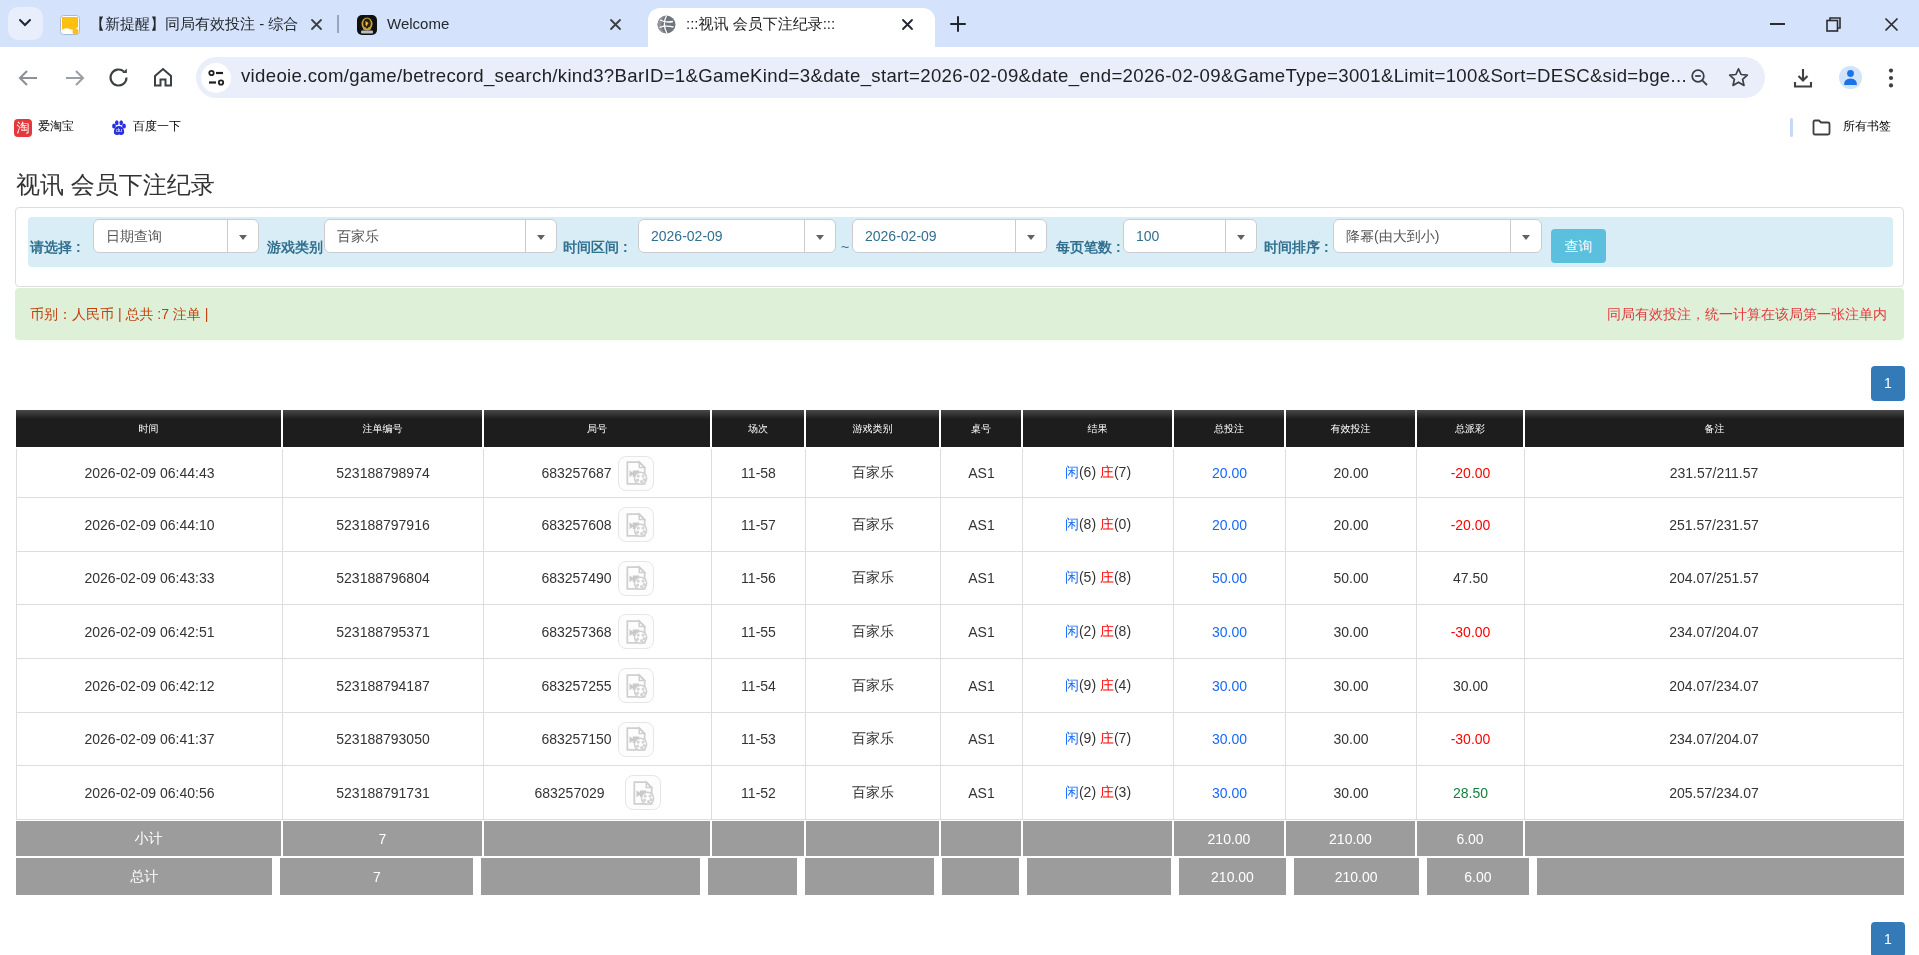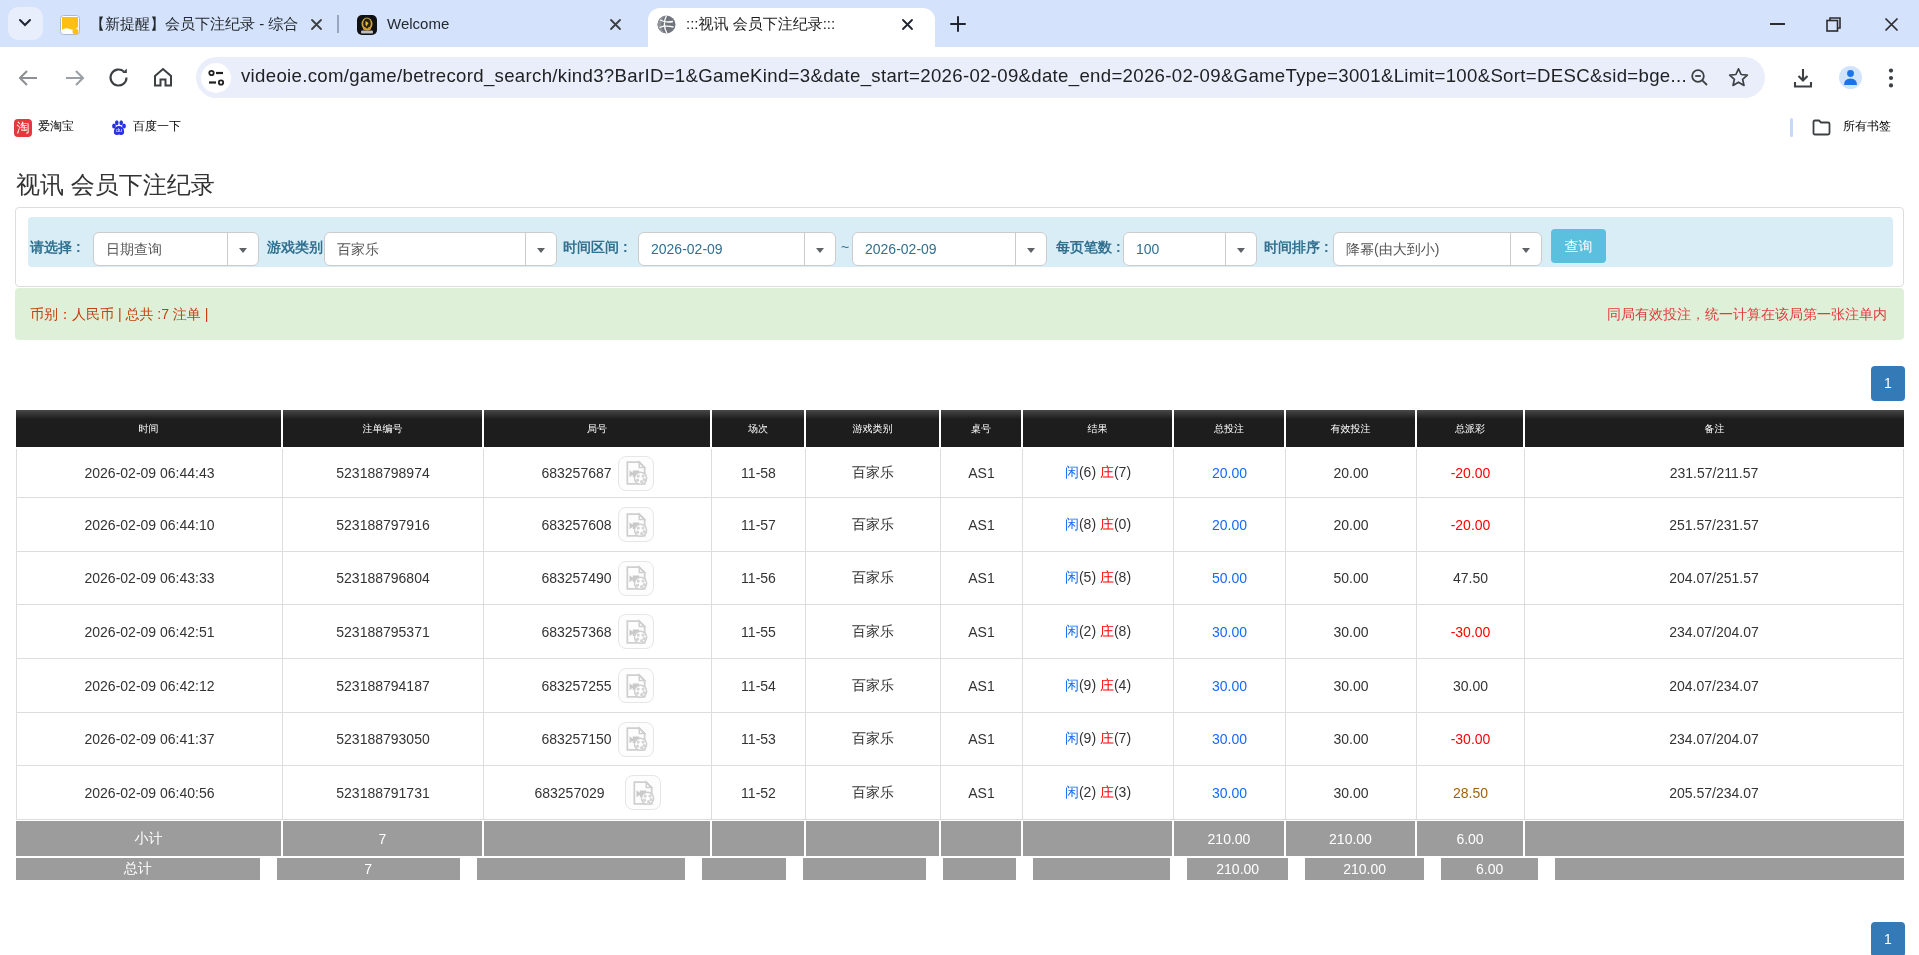--- a/index.html
+++ b/index.html
@@ -10,58 +10,58 @@
 .tabtxt{position:absolute;font-size:15px;color:#24292e;white-space:nowrap;overflow:hidden}
 #activetab{position:absolute;left:648px;top:8px;width:287px;height:39px;background:#fff;border-radius:12px 12px 0 0}
 #omnibox{position:absolute;left:196px;top:57px;width:1569px;height:41px;border-radius:21px;background:#e9eefa}
 #omnicircle{position:absolute;left:201px;top:63px;width:30px;height:30px;border-radius:50%;background:#fff}
 #urltext{position:absolute;left:241px;top:65px;font-size:18.6px;color:#202124;letter-spacing:0.32px;white-space:nowrap}
 .bktxt{position:absolute;font-size:12px;color:#000000;white-space:nowrap}
 #ptitle{position:absolute;left:16px;top:169px;font-size:24px;color:#333}
 #fpanel{position:absolute;left:15px;top:207px;width:1889px;height:80px;border:1px solid #ddd;border-radius:4px;background:#fff}
 #fbar{position:absolute;left:28px;top:217px;width:1865px;height:50px;background:#d9edf7;border-radius:4px}
 .flabel{position:absolute;top:239px;font-size:14px;font-weight:bold;color:#31708f;white-space:nowrap}
-.fctl{position:absolute;top:232px;height:34px;background:#fff;border:1px solid #ccc;border-radius:6px;font-size:14px}
+.fctl{position:absolute;top:219px;height:34px;background:#fff;border:1px solid #ccc;border-radius:6px;font-size:14px}
 .fctl .txt{position:absolute;left:12px;top:8px;white-space:nowrap;color:#555}
 .fctl .dtxt{position:absolute;left:12px;top:8px;white-space:nowrap;color:#31708f}
 .fctl .arr{position:absolute;right:0;top:0;bottom:0;width:31px;border-left:1px solid #ccc}
 .fctl .arr:after{content:"";position:absolute;left:11px;top:15px;border-left:4.5px solid transparent;border-right:4.5px solid transparent;border-top:5.5px solid #5f6368}
 #qbtn{position:absolute;left:1551px;top:229px;width:55px;height:34px;background:#5bc0de;border-radius:4px;color:#fff;font-size:14px;text-align:center;line-height:34px}
 #gbar{position:absolute;left:15px;top:288px;width:1889px;height:52px;background:#dff0d8;border-radius:4px;font-size:14px}
 #gbar .l{position:absolute;left:15px;top:18px;color:#c2410c}
 #gbar .r{position:absolute;right:17px;top:18px;color:#e4393c}
 .pager{position:absolute;width:34px;height:35px;background:#337ab7;border-radius:4px;color:#fff;font-size:14px;text-align:center;line-height:35px}
 #thead{position:absolute;left:16px;top:410px;width:1888px;height:37px;display:flex;gap:2px}
 .hc{background:linear-gradient(180deg,#484848 0,#1d1d1d 9px,#1d1d1d 100%);color:#fff;font-size:10px;font-weight:normal;height:37px;display:flex;align-items:center;justify-content:center}
 #tbody{position:absolute;left:16px;top:449px;width:1888px}
 .brow{display:flex;border-bottom:1px solid #ddd;background:#fff}
 .bc{font-size:14px;color:#333;display:flex;align-items:center;justify-content:center;border-right:1px solid #ddd;white-space:nowrap}
 .bc:first-child{border-left:1px solid #ddd}
 .in{white-space:nowrap}
 .bl{color:#1569ff}
 .rd{color:#ff0000}
 .vbtn{display:inline-flex;width:36px;height:35px;border:1px solid #e6e6e6;border-radius:8px;background:#fdfdfd;align-items:center;justify-content:center}
 #tfoot1{position:absolute;left:16px;top:821px;width:1888px;height:35px;display:flex;gap:2px}
-#tfoot2{position:absolute;left:16px;top:858px;width:1888px;height:22px;display:flex;gap:17px}
+#tfoot2{position:absolute;left:16px;top:858px;width:1888px;height:37px;display:flex;gap:8px}
 .fc{background:#9c9c9c;color:#fff;font-size:14px;height:100%;display:flex;align-items:center;justify-content:center}
 .fb{font-weight:normal}
 </style></head>
 <body>
 <div id="tabstrip"></div>
 <div id="toolbar"></div>
 <div class="abs" style="left:8px;top:7px;width:35px;height:33px;border-radius:10px;background:#e8eefc"></div>
 <svg class="abs" style="left:18px;top:18px" width="14" height="10" viewBox="0 0 14 10">
     <path d="M2 2 l5 5 l5 -5" fill="none" stroke="#1f2430" stroke-width="2" stroke-linecap="round"></path>
   </svg>
 <svg class="abs" style="left:60px;top:15px" width="20" height="20" viewBox="0 0 20 20">
     <rect x="0.5" y="0.5" width="19" height="19" rx="3" fill="#fff" stroke="#a9bad8"></rect>
     <path d="M2 2 h16 v10 q-4 4 -8 2 q-5 -2 -8 1 z" fill="#fcc011"></path>
     <circle cx="15.5" cy="16.5" r="3" fill="#fcc011"></circle>
   </svg>
-<div class="tabtxt" style="left:90px;top:15px;width:212px">【新提醒】会员下注纪录 - 综合</div>
+<div class="tabtxt" style="left:90px;top:15px;width:212px">【新提醒】同局有效投注 - 综合</div>
 <svg class="abs" style="left:310px;top:18px" width="13" height="13" viewBox="0 0 13 13">
     <path d="M2 2 L11 11 M11 2 L2 11" stroke="#3c4043" stroke-width="1.8" stroke-linecap="round"></path>
   </svg>
 <div class="abs" style="left:337px;top:15px;width:2px;height:18px;background:#9aa6bf"></div>
 <svg class="abs" style="left:357px;top:15px" width="20" height="20" viewBox="0 0 20 20">
     <rect x="0" y="0" width="20" height="20" rx="5" fill="#111"></rect>
     <ellipse cx="10" cy="9" rx="5.5" ry="6.5" fill="#caa53d"></ellipse>
     <ellipse cx="10" cy="8.5" rx="3.8" ry="5" fill="#2a2313"></ellipse>
     <path d="M8.5 6 l3 2 l-2.2 3.5 l-0.8 -2 z" fill="#e8b83c"></path>
     <rect x="4" y="15.5" width="12" height="3" rx="1" fill="#b9bec6"></rect>
@@ -529,21 +529,21 @@
 <div class="bc" style="width:151px">
         <span class="in"><span class="bl">闲</span>(2) <span class="rd">庄</span>(3)</span>
       </div>
 <div class="bc" style="width:112px">
         <span class="in" style="color:#1569ff">30.00</span>
       </div>
 <div class="bc" style="width:131px">
         <span class="in">30.00</span>
       </div>
 <div class="bc" style="width:108px">
-        <span class="in" style="color:#a16207">28.50</span>
+        <span class="in" style="color:#15803d">28.50</span>
       </div>
 <div class="bc" style="width:379px">
         <span class="in">205.57/234.07</span>
       </div>
 </div>
 </div>
 <div id="tfoot1">
 <div class="fc fb" style="width:265px">小计</div>
 <div class="fc" style="width:199px">7</div>
 <div class="fc" style="width:226px"></div>

